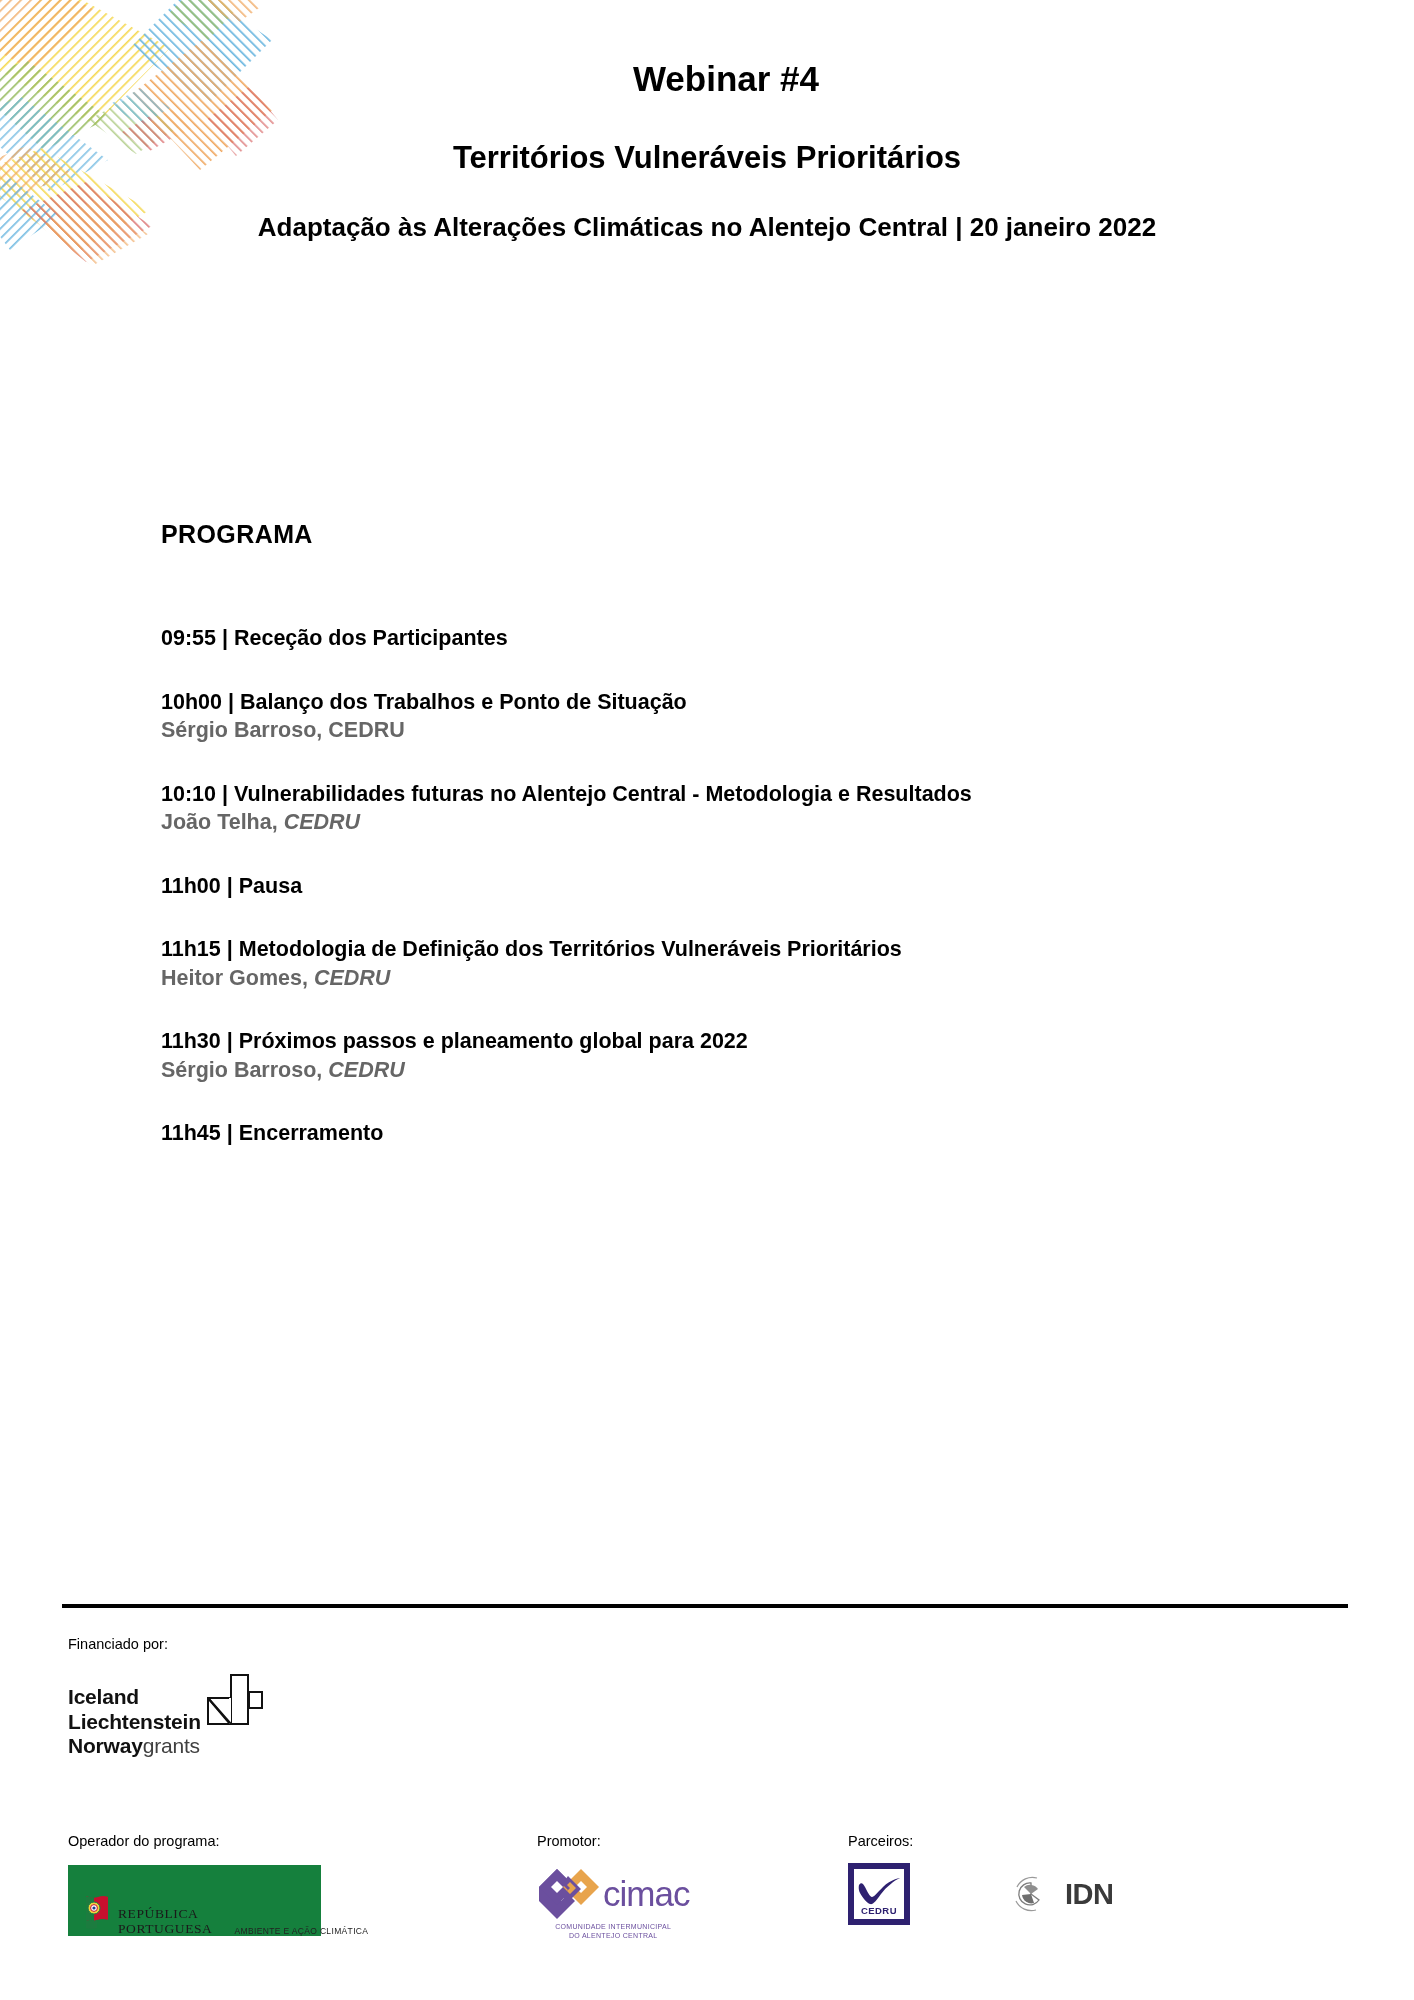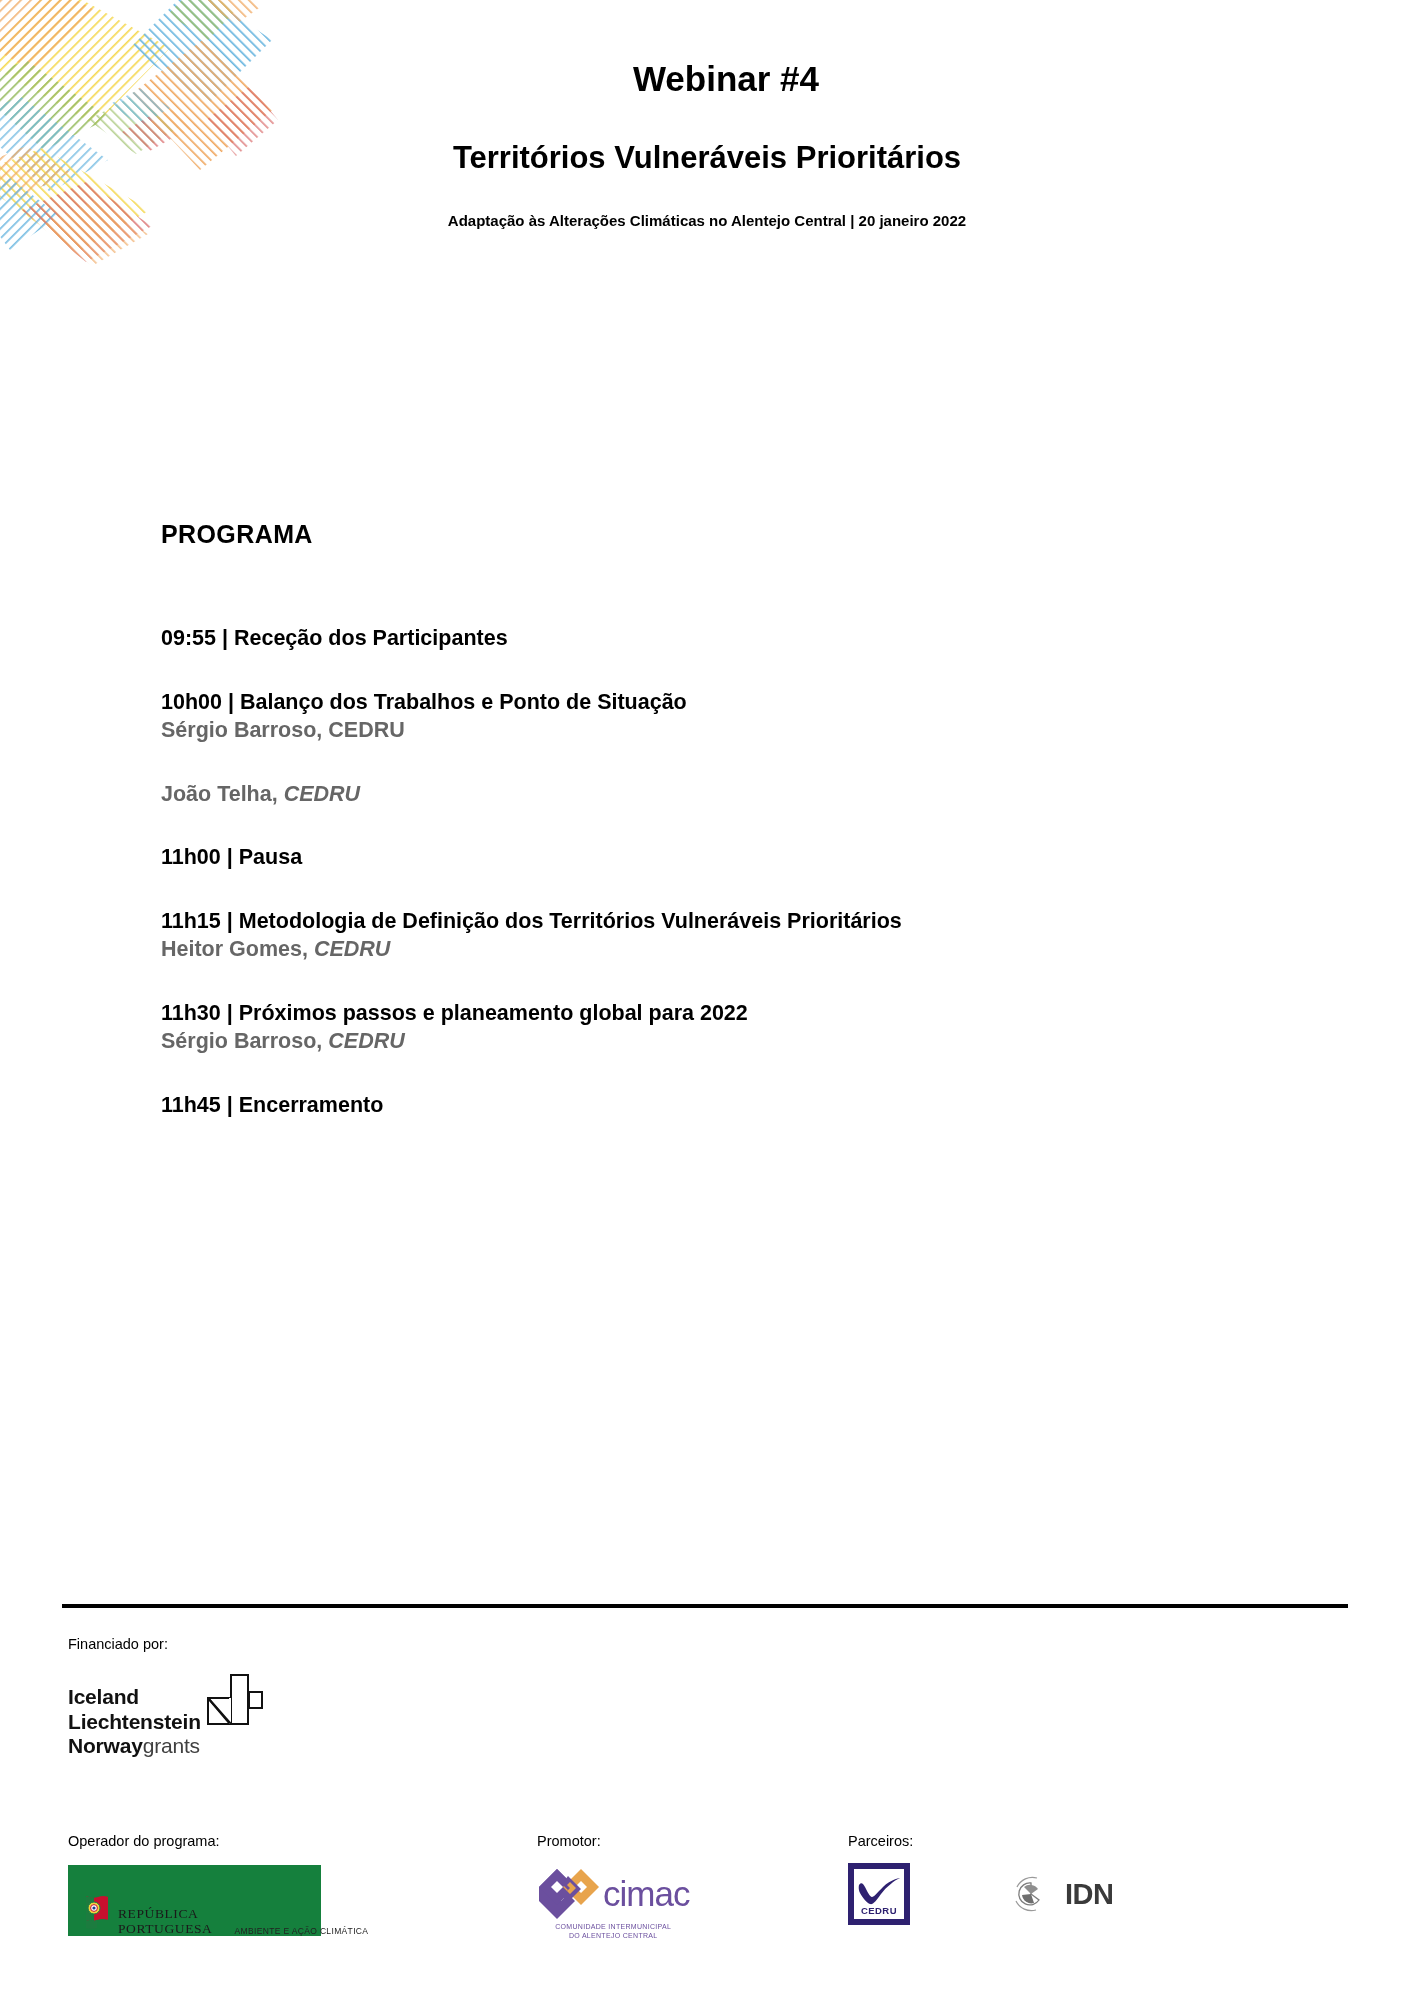--- a/index.html
+++ b/index.html
@@ -43,21 +43,21 @@
     line-height: 1.1;
     padding-left: 38px;
   }
   .title-sub {
     font-size: 31px;
     font-weight: bold;
     margin: 0 0 38px 0;
     line-height: 1.1;
   }
   .title-third {
-    font-size: 15px;
+    font-size: 26px;
     font-weight: bold;
     margin: 2px;
     line-height: 1.1;
   }
 
   
   .programme {
     position: absolute;
     left: 161px;
     top: 520px;
@@ -316,20 +316,21 @@
 
   <div class="agenda-item">
     <div class="agenda-line">10h00 | Balanço dos Trabalhos e Ponto de Situação</div>
     <div class="agenda-speaker">
       <span class="org-plain">Sérgio Barroso,</span>
       <span class="org-plain">CEDRU</span>
     </div>
   </div>
 
   <div class="agenda-item">
+    <div class="agenda-line">10:10 | Vulnerabilidades futuras no Alentejo Central - Metodologia e Resultados</div>
     <div class="agenda-speaker">
       <span class="org-plain">João Telha,</span>
       <span class="org-italic">CEDRU</span>
     </div>
   </div>
 
   <div class="agenda-item">
     <div class="agenda-line">11h00 | Pausa</div>
   </div>
 

